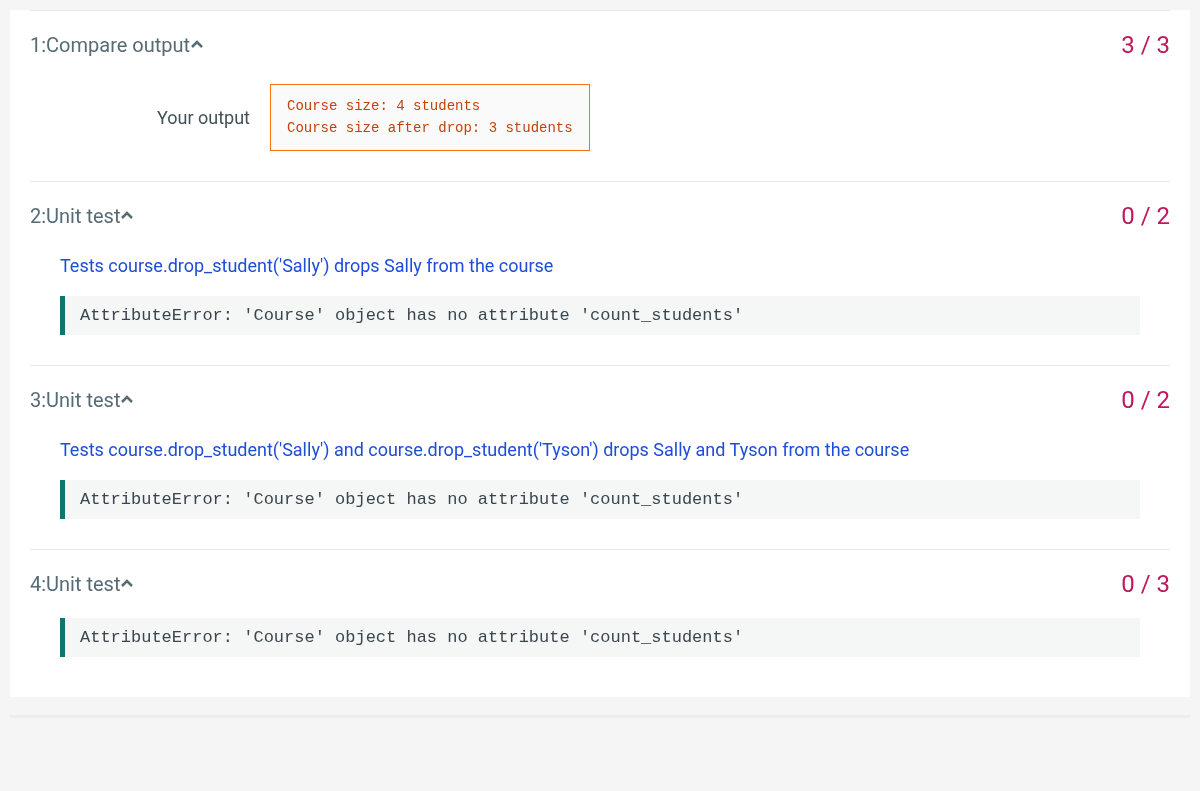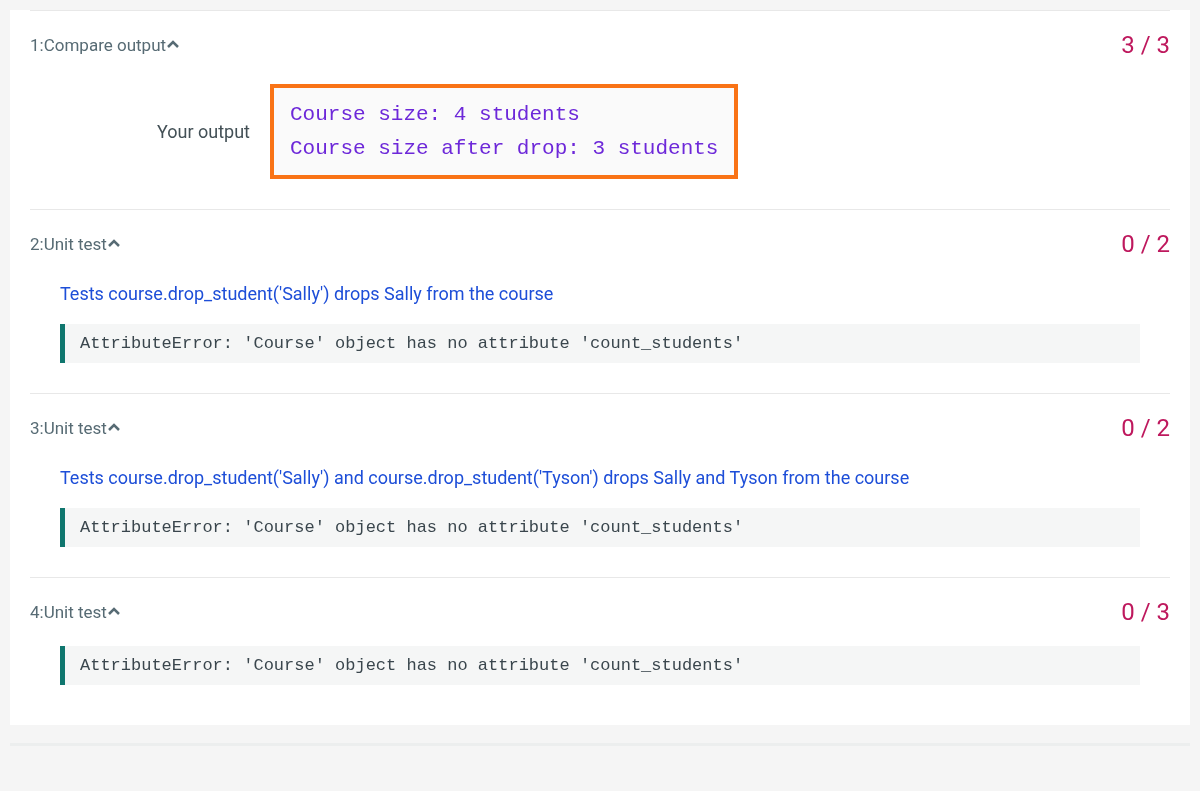--- a/index.html
+++ b/index.html
@@ -31,21 +31,21 @@
     display: flex;
     align-items: center;
     justify-content: space-between;
     cursor: pointer;
   }
   .section-title-wrap {
     display: flex;
     align-items: center;
     color: #576b74;
     font-weight: 400;
-    font-size: 17px;
+    font-size: 20px;
   }
   .chevron {
     display: inline-flex;
     width: 14px;
     height: 14px;
     align-items: center;
     justify-content: center;
   }
   .chevron svg {
     width: 12px;
@@ -66,28 +66,28 @@
     margin-left: 80px;
   }
   .your-output-label {
     width: 160px;
     text-align: right;
     padding-right: 20px;
     color: #435056;
     font-size: 18px;
   }
   .code-box-outlined {
-    border: 4px solid #f97316;
+    border: 1px solid #f97316;
     background: #fafafa;
     padding: 10px 16px;
     font-family: "Courier New", Courier, monospace;
-    font-size: 21px;
+    font-size: 14px;
     line-height: 1.6;
     white-space: pre;
-    color: #6d28d9;
+    color: #c2410c;
   }
   .test-description {
     margin-top: 25px;
     margin-left: 30px;
     color: #1d4ed8;
     font-size: 18px;
   }
   .error-box {
     margin-top: 20px;
     margin-left: 30px;

